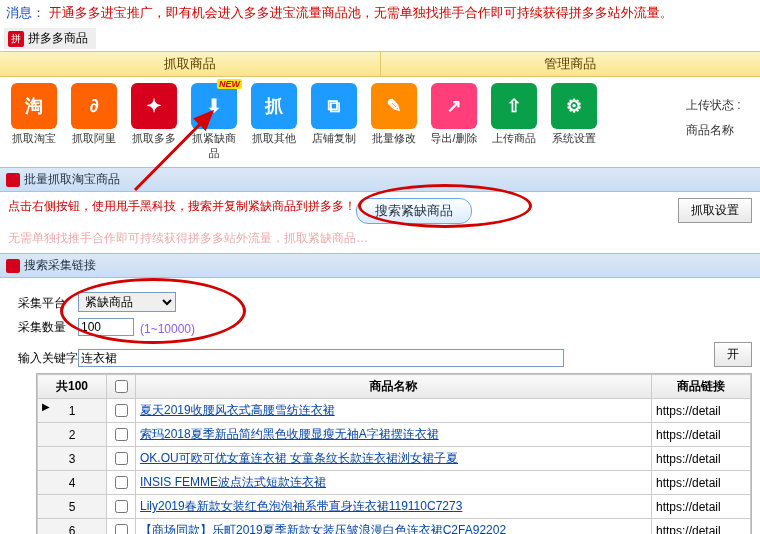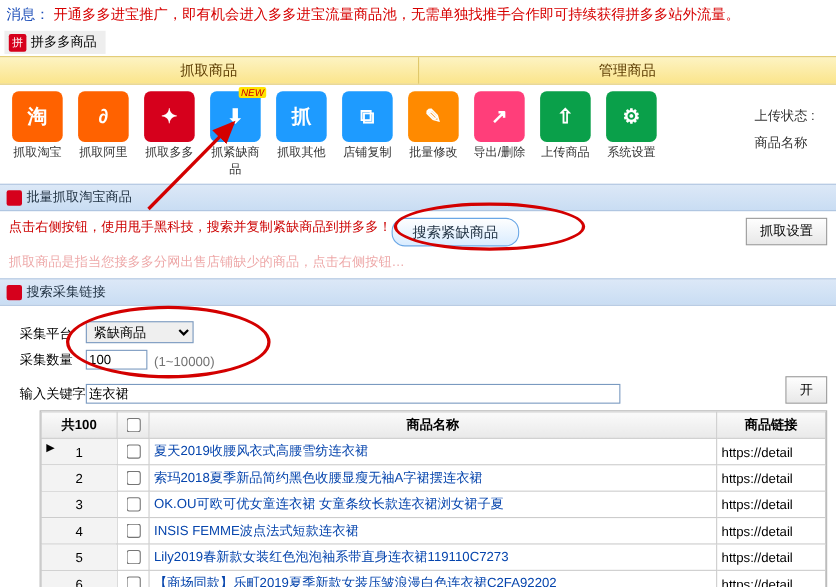--- a/index.html
+++ b/index.html
@@ -9,44 +9,44 @@
 .msg-line .red{color:#d60000;font-weight:normal}
 .tab-bar{padding:2px 4px}
 .tab-chip{display:inline-flex;align-items:center;background:#eee;padding:2px 8px 2px 4px;font-size:12px}
 .tab-chip .logo{width:16px;height:16px;background:#d6001c;color:#fff;font-size:10px;display:flex;align-items:center;justify-content:center;margin-right:4px;border-radius:2px}
 .cat-row{display:flex;background:linear-gradient(#fdf3c3,#fbe58b);border-top:1px solid #e0c86b;border-bottom:1px solid #e0c86b;height:24px}
 .cat-row .cell{flex:1;text-align:center;line-height:24px;font-size:13px;color:#5b3b00}
 .cat-row .sep{width:1px;background:#e0c86b}
 .toolbar{display:flex;align-items:flex-start;padding:6px 4px;flex-wrap:nowrap}
 .tool-btn{width:52px;text-align:center;font-size:11px;color:#333;margin:0 4px;cursor:pointer;position:relative}
 .tool-btn .icn{width:46px;height:46px;border-radius:6px;margin:0 auto 2px;display:flex;align-items:center;justify-content:center;color:#fff;font-size:18px;font-weight:bold}
-.tool-btn .badge{position:absolute;top:-4px;right:-2px;background:#ffe400;color:#c00;font-size:9px;padding:0 2px;border-radius:2px;font-style:italic;font-weight:normal}
+.tool-btn .badge{position:absolute;top:-4px;right:-2px;background:#ffe400;color:#c00;font-size:9px;padding:0 2px;border-radius:2px;font-style:italic;font-weight:bold}
 .right-fields{margin-left:auto;font-size:12px;color:#333;padding-top:6px;width:70px}
 .right-fields div{margin:8px 0}
 .panel-title{background:linear-gradient(#dce8f7,#c9ddf3);color:#234;padding:3px 6px;font-size:12px;display:flex;align-items:center;border-top:1px solid #a8c0de;border-bottom:1px solid #a8c0de}
 .panel-title .sq{width:14px;height:14px;background:#d6001c;margin-right:4px;border-radius:2px}
 .tip-row{padding:6px 8px;font-size:12px;display:flex;align-items:flex-start}
 .tip-row .txt{color:#c00}
 .tip-row .hidden-txt{color:#c00;opacity:.35}
 .pill-btn{background:linear-gradient(#fefefe,#d9ecff);border:1px solid #6aa7e6;border-radius:12px;padding:3px 18px;color:#234;cursor:pointer;font-size:13px}
 .flat-btn{background:linear-gradient(#fefefe,#e8e8e8);border:1px solid #999;padding:3px 12px;cursor:pointer;font-size:12px}
 .inner{padding:8px 8px 0 18px}
 .field-row{display:flex;align-items:flex-end;margin:6px 0;font-size:12px}
 .field-row label{width:60px}
 .field-row input[type=text],.field-row select{font-size:12px;padding:1px 2px;border:1px solid #7a9ac0}
-.field-row .hint{margin-left:6px;color:#737373}
+.field-row .hint{margin-left:6px;color:#8b5cf6}
 .long-input{width:480px}
 .open-btn{margin-left:6px}
 .table-wrap{margin:6px 0 0 18px;border:1px solid #b5b5b5;overflow:hidden}
 table{border-collapse:collapse;width:100%;font-size:12px}
 th,td{border:1px solid #ccc;padding:2px 4px;height:18px;white-space:nowrap;overflow:hidden}
 th{background:linear-gradient(#fafafa,#e9e9e9)}
 th.rowh{width:60px}
 th.ck,td.ck{width:18px;text-align:center}
-td.link a{color:#0645ad;cursor:pointer}
+td.link a{color:#0645ad;text-decoration:underline;cursor:pointer}
 td.rowhead{background:#f3f3f3;text-align:center;position:relative}
 .rowptr{position:absolute;left:4px;top:2px;font-size:10px}
 
 .ann{position:absolute;pointer-events:none}
 .ellipse{border:3px solid #d30000;border-radius:50%}
 .arrow-svg{position:absolute;top:0;left:0;pointer-events:none}
 </style>
 </head>
 <body>
 <div id="app">
@@ -91,21 +91,21 @@
   <span class="sq"></span>
   <span>批量抓取淘宝商品</span>
 </div>
 <div class="tip-row">
   <span class="txt">点击右侧按钮，使用甩手黑科技，搜索并复制紧缺商品到拼多多！</span>
   <button class="pill-btn">搜索紧缺商品</button>
   <span style="flex:1"></span>
   <button class="flat-btn">抓取设置</button>
 </div>
 <div class="tip-row" style="padding-top:0">
-  <span class="hidden-txt">抓取商品是指当您接多多分网出售店铺缺少的商品，点击右侧按钮…</span>
+  <span class="hidden-txt">无需单独找推手合作即可持续获得拼多多站外流量，抓取紧缺商品…</span>
 </div>
 
 <div class="panel-title">
   <span class="sq"></span>
   <span>搜索采集链接</span>
 </div>
 
 <div class="inner">
   <div class="field-row">
     <label>采集平台</label>

